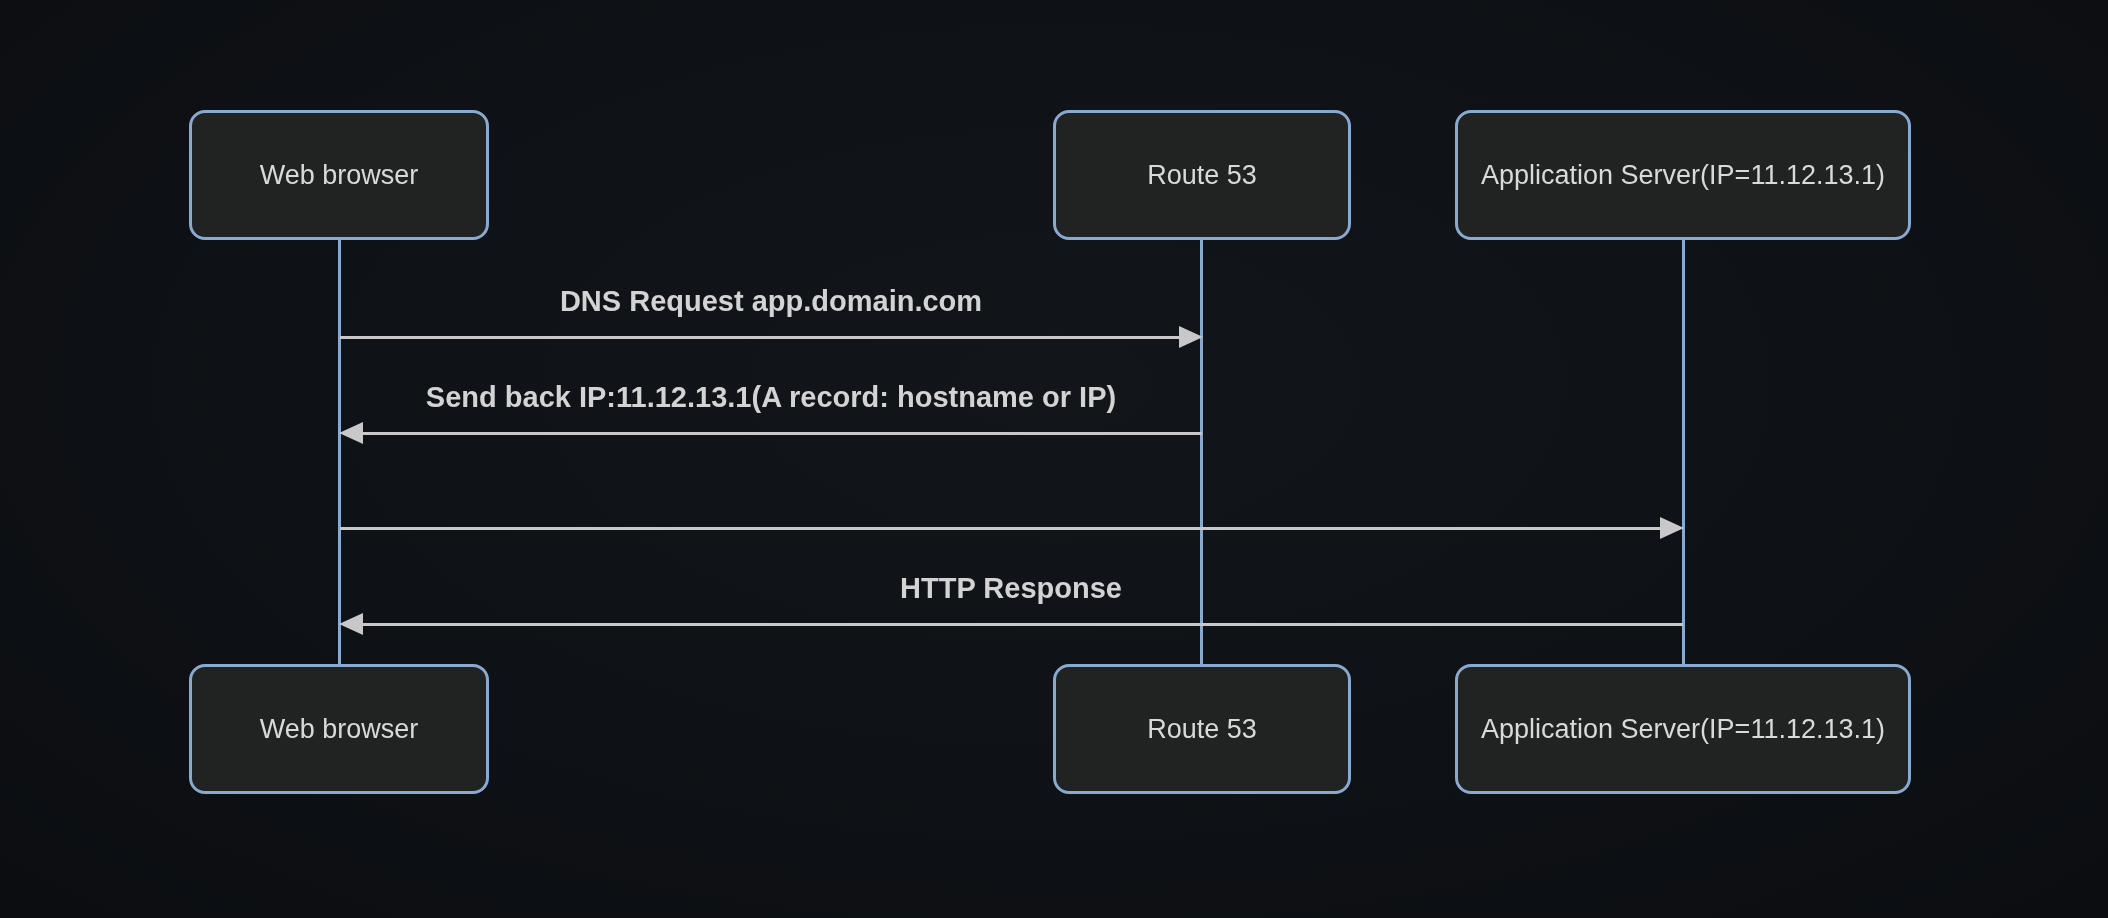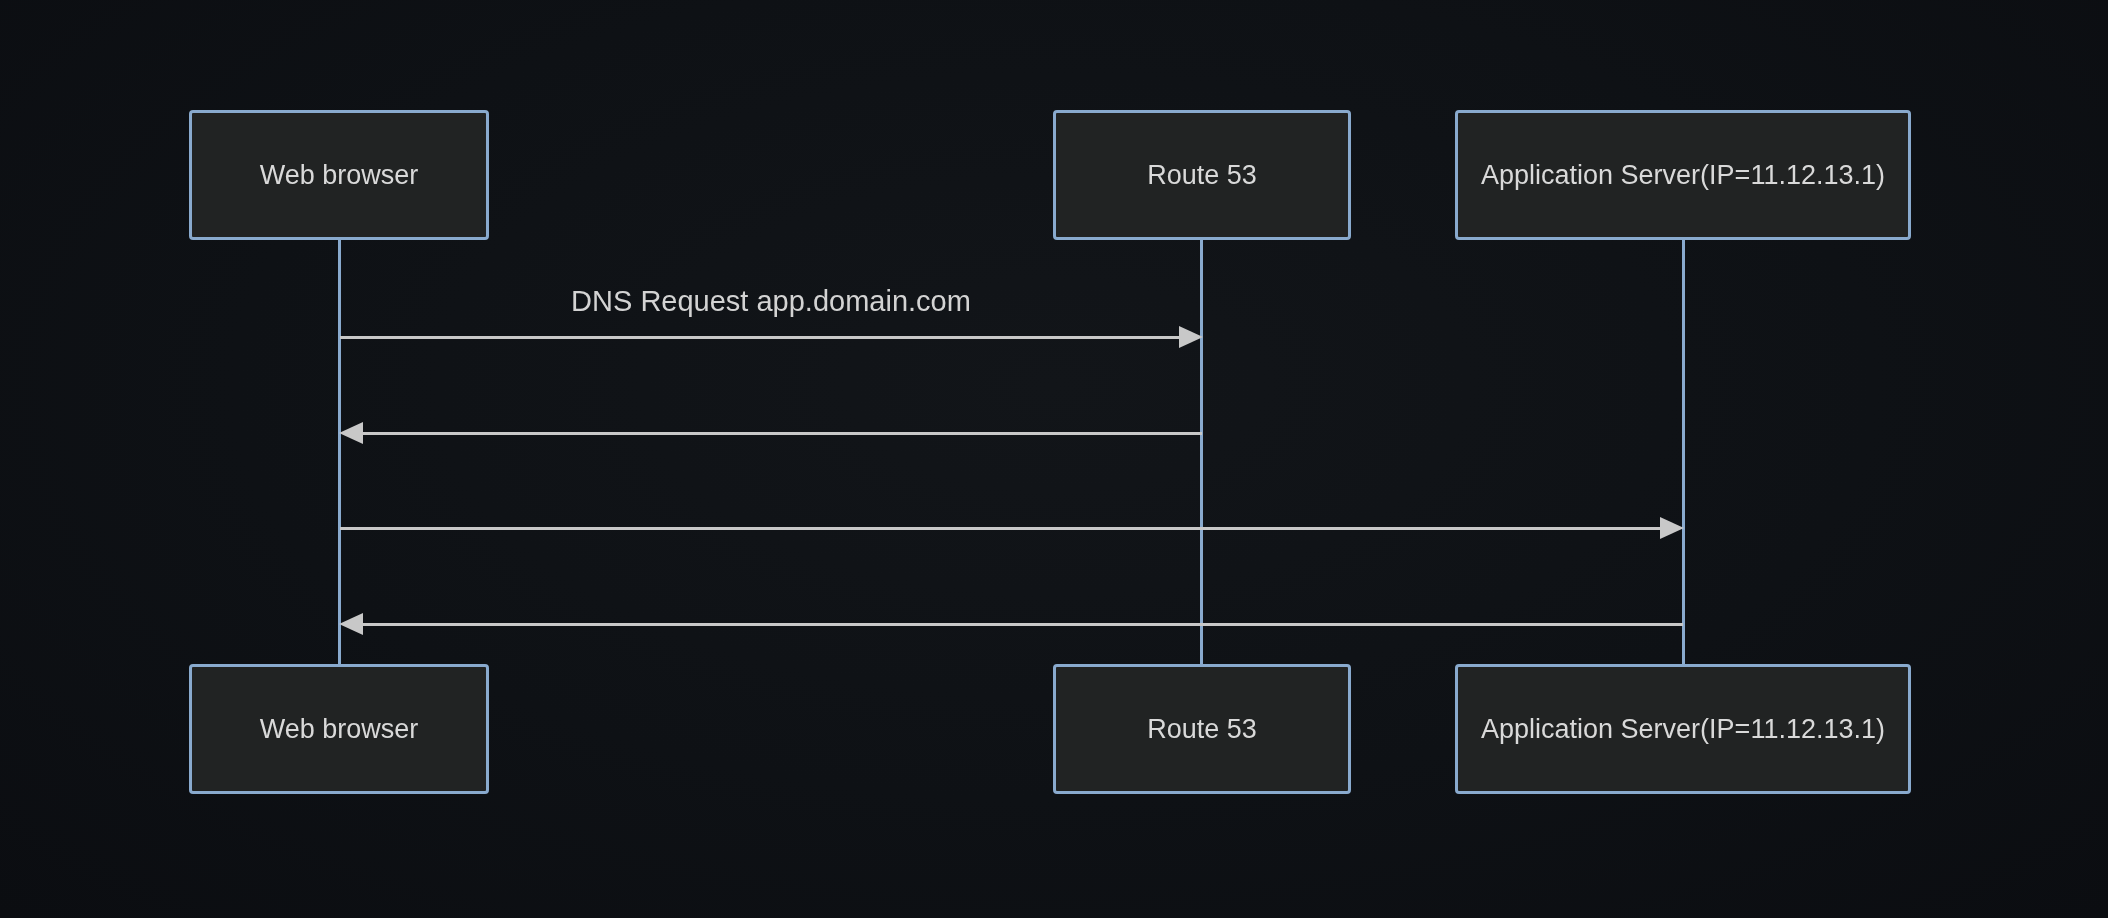--- a/index.html
+++ b/index.html
@@ -22,38 +22,38 @@
     width: 3px;
     top: 240px;
     height: 424px;
     background: #89aace;
   }
   .actor-box {
     position: absolute;
     height: 130px;
     background: #212323;
     border: 3px solid #89aace;
-    border-radius: 4px;
+    border-radius: 16px;
     box-sizing: border-box;
     display: flex;
     align-items: center;
     justify-content: center;
   }
   .actor-label {
     color: #d9d9d9;
     font-size: 27px;
     white-space: nowrap;
     letter-spacing: 0px;
   }
   .msg-label {
     position: absolute;
     transform: translateX(-50%);
     color: #d3d3d3;
     font-size: 29px;
-    font-weight: normal;
+    font-weight: bold;
     white-space: nowrap;
     line-height: 36px;
   }
   .msg-line {
     position: absolute;
     height: 3px;
     background: #c8c8c8;
   }
   .arrow-head-right {
     position: absolute;
@@ -86,26 +86,28 @@
     <span class="actor-label">Route 53</span>
   </div>
   <div class="actor-box" style="left:1455px; top:110px; width:456px">
     <span class="actor-label">Application Server(IP=11.12.13.1)</span>
   </div>
 
   <div class="msg-label" style="left:771px; top:283px">DNS Request app.domain.com</div>
   <div class="msg-line" style="left:340px; top:336px; width:840px"></div>
   <div class="arrow-head-right" style="left:1179px; top:326px"></div>
 
+  <div class="msg-label" style="left:771px; top:379px">Send back IP:11.12.13.1(A record: hostname or IP)</div>
   <div class="msg-line" style="left:363px; top:432px; width:839px"></div>
   <div class="arrow-head-left" style="left:339px; top:422px"></div>
 
   <div class="msg-line" style="left:340px; top:527px; width:1320px"></div>
   <div class="arrow-head-right" style="left:1660px; top:517px"></div>
 
+  <div class="msg-label" style="left:1011px; top:570px">HTTP Response</div>
   <div class="msg-line" style="left:363px; top:623px; width:1320px"></div>
   <div class="arrow-head-left" style="left:339px; top:613px"></div>
 
   <div class="actor-box" style="left:189px;  top:664px; width:300px">
     <span class="actor-label">Web browser</span>
   </div>
   <div class="actor-box" style="left:1053px; top:664px; width:298px">
     <span class="actor-label">Route 53</span>
   </div>
   <div class="actor-box" style="left:1455px; top:664px; width:456px">

